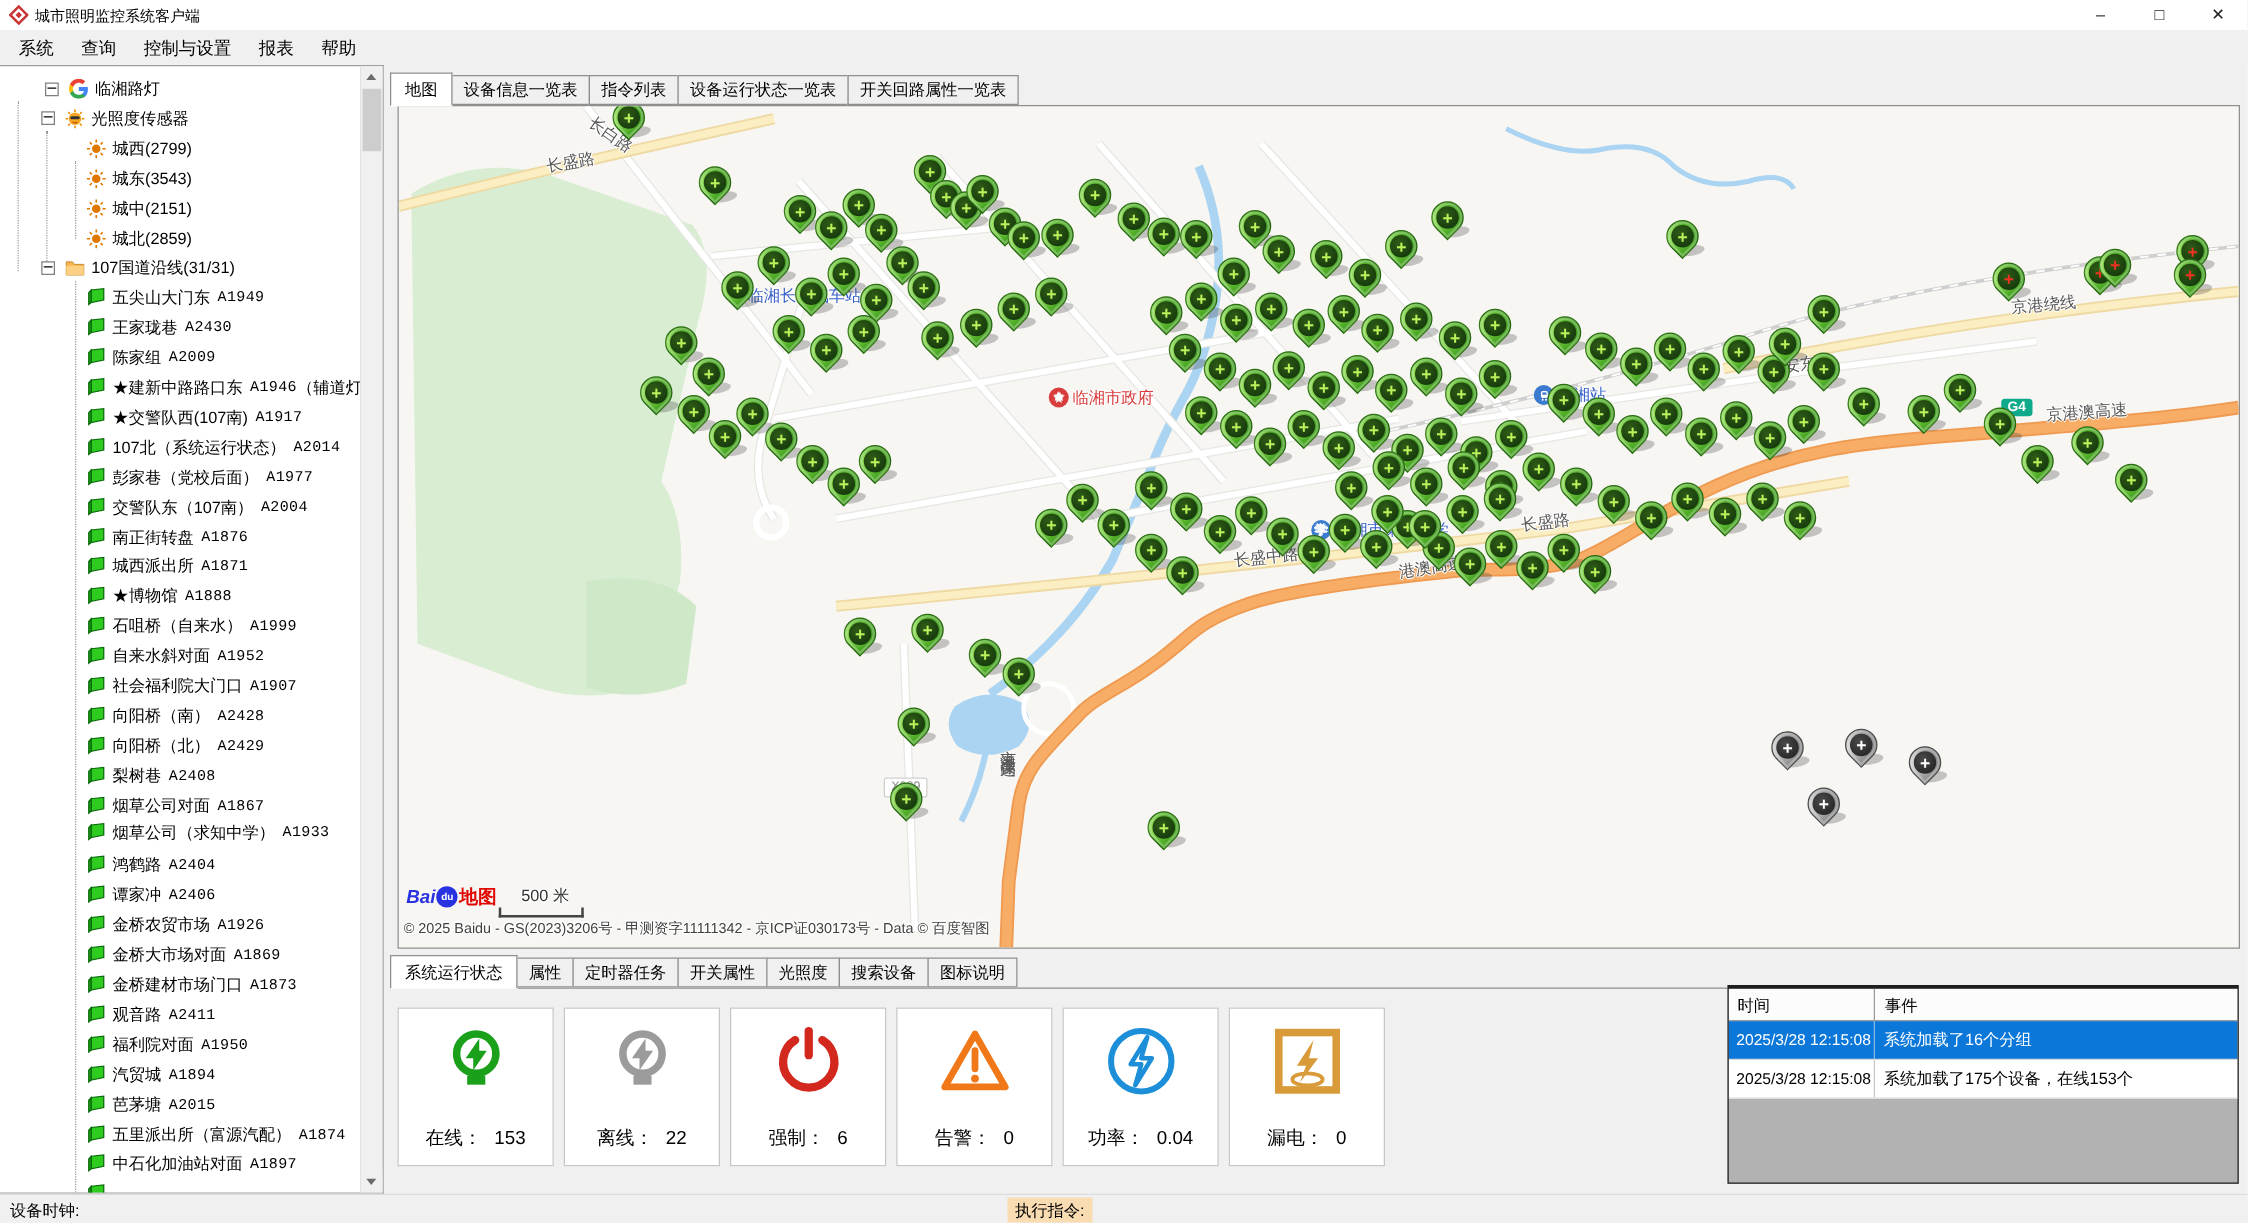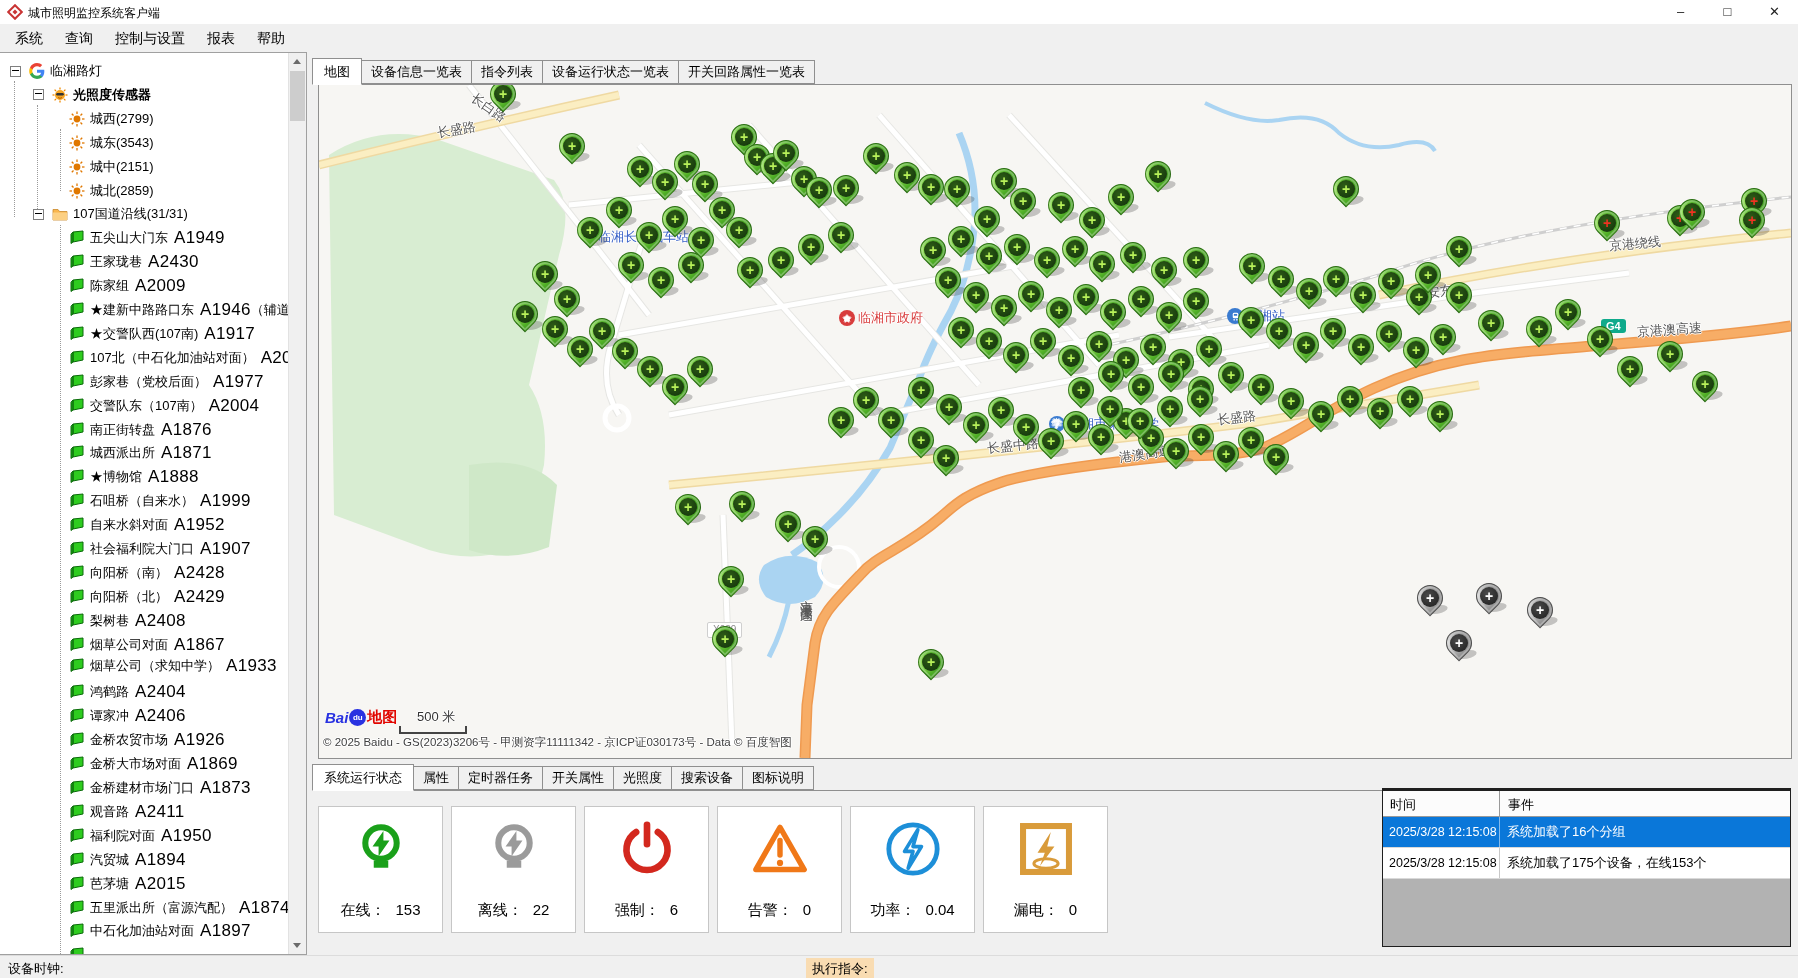--- a/index.html
+++ b/index.html
@@ -17,21 +17,21 @@
   .menu-item{padding:0 11px;font-size:14px;line-height:28px;}
   
   .sidebar{position:absolute;left:0;top:52px;width:307px;height:903px;background:#fff;
            border:1px solid #a0a0a0;border-left:none;box-sizing:border-box;overflow:hidden;}
   .tree{position:absolute;inset:0;overflow:hidden;}
   .trow{position:absolute;left:0;height:24px;display:flex;align-items:center;
         white-space:nowrap;font-size:13px;}
   .trow .ticon{width:17px;height:17px;flex:none;display:inline-flex;align-items:center;justify-content:center;}
   .trow .ticon svg{width:16px;height:16px;}
   .tlabel{margin-left:5px;}
-  .dev-id{font-size:17px;margin-left:6px;letter-spacing:.3px;}
+  .dev-id{font-size:12px;margin-left:6px;letter-spacing:.3px;font-family:Liberation Mono, monospace;}
   .dev-tail{font-size:13px;}
   .exp{width:9px;height:9px;border:1px solid #7f7f7f;background:#fff;position:relative;flex:none;}
   .exp i{position:absolute;left:1px;right:1px;top:3px;height:1px;background:#000;}
   .guide{position:absolute;width:0;border-left:1px dotted #9a9a9a;}
   
   .sb{position:absolute;right:0;top:0;width:17px;bottom:0;background:#f0f0f0;border-left:1px solid #e2e2e2;}
   .sb-up,.sb-down{position:absolute;left:0;right:0;height:17px;background:#f0f0f0;}
   .sb-up{top:0;} .sb-down{bottom:0;}
   .sb-up::after,.sb-down::after{content:"";position:absolute;left:4px;border-left:4px solid transparent;
       border-right:4px solid transparent;}
@@ -140,37 +140,37 @@
     <span class="menu-item">报表</span>
     <span class="menu-item">帮助</span>
   </div>
 
 <div class="sidebar">
   <div class="tree">
     <div class="guide" style="left:14px;top:28px;height:136px;"></div>
     <div class="guide" style="left:37px;top:52px;height:112px;"></div>
     <div class="guide" style="left:60px;top:76px;height:62px;"></div>
     <div class="guide" style="left:60px;top:172px;height:729px;"></div>
-  <div class="trow" style="top: 6px;">
+  <div class="trow" style="top: 6px; padding-left: 26px;">
         <span style="width:10px;flex:none"></span>
         <span class="exp">
           <i></i>
         </span>
         <span style="width:7px;flex:none"></span>
         <span class="ticon">
           <svg viewBox="0 0 24 24">
             <path fill="#4285F4" d="M23 12.3c0-.8-.1-1.6-.2-2.3H12v4.8h6.2c-.3 1.5-1.1 2.7-2.3 3.6v3h3.7c2.2-2 3.4-5 3.4-9.1z"></path>
             <path fill="#34A853" d="M12 24c3.2 0 6-1.1 8-2.9l-3.7-3c-1 .7-2.4 1.2-4.3 1.2-3.1 0-5.8-2.1-6.7-5H1.5v3.1C3.5 21.4 7.5 24 12 24z"></path>
             <path fill="#FBBC05" d="M5.3 14.3c-.25-.7-.4-1.5-.4-2.3s.15-1.6.4-2.3V6.6H1.5C.7 8.2.3 10 .3 12s.4 3.8 1.2 5.4l3.8-3.1z"></path>
             <path fill="#EA4335" d="M12 4.7c1.8 0 3.3.6 4.6 1.8L19.8 3C17.9 1.2 15.2 0 12 0 7.5 0 3.5 2.6 1.5 6.6l3.8 3.1c.9-2.9 3.6-5 6.7-5z"></path>
           </svg>
         </span>
         <span class="tlabel">临湘路灯</span>
       </div>
-      <div class="trow" style="top: 29.9px; font-weight: bold;">
+      <div class="trow" style="top: 29.9px;">
         <span style="width:33px;flex:none"></span>
         <span class="exp">
           <i></i>
         </span>
         <span style="width:7px;flex:none"></span>
         <span class="ticon">
           <svg viewBox="0 0 16 16">
             <g stroke="#f08a00" stroke-width="1.3">
               <line x1="8" y1="0.5" x2="8" y2="2.5"></line>
               <line x1="8" y1="13.5" x2="8" y2="15.5"></line>
@@ -335,21 +335,21 @@
         <span class="dev-id">A1917</span>
       </div>
       <div class="trow" style="top: 292.8px;">
         <span style="width:68px;flex:none"></span>
         <span class="ticon">
           <svg viewBox="0 0 16 16">
             <polygon points="4,2 14,1 14,10 4,12" fill="#2ecc1f" stroke="#0a6a0a" stroke-width="1"></polygon>
             <polygon points="2,4.2 4,2 4,12 2,13.5" fill="#18a014" stroke="#0a6a0a" stroke-width="1"></polygon>
           </svg>
         </span>
-        <span class="tlabel">107北（中石化加油站对面）</span>
+        <span class="tlabel">107北（系统运行状态）</span>
         <span class="dev-id">A2014</span>
       </div>
       <div class="trow" style="top: 316.7px;">
         <span style="width:68px;flex:none"></span>
         <span class="ticon">
           <svg viewBox="0 0 16 16">
             <polygon points="4,2 14,1 14,10 4,12" fill="#2ecc1f" stroke="#0a6a0a" stroke-width="1"></polygon>
             <polygon points="2,4.2 4,2 4,12 2,13.5" fill="#18a014" stroke="#0a6a0a" stroke-width="1"></polygon>
           </svg>
         </span>

